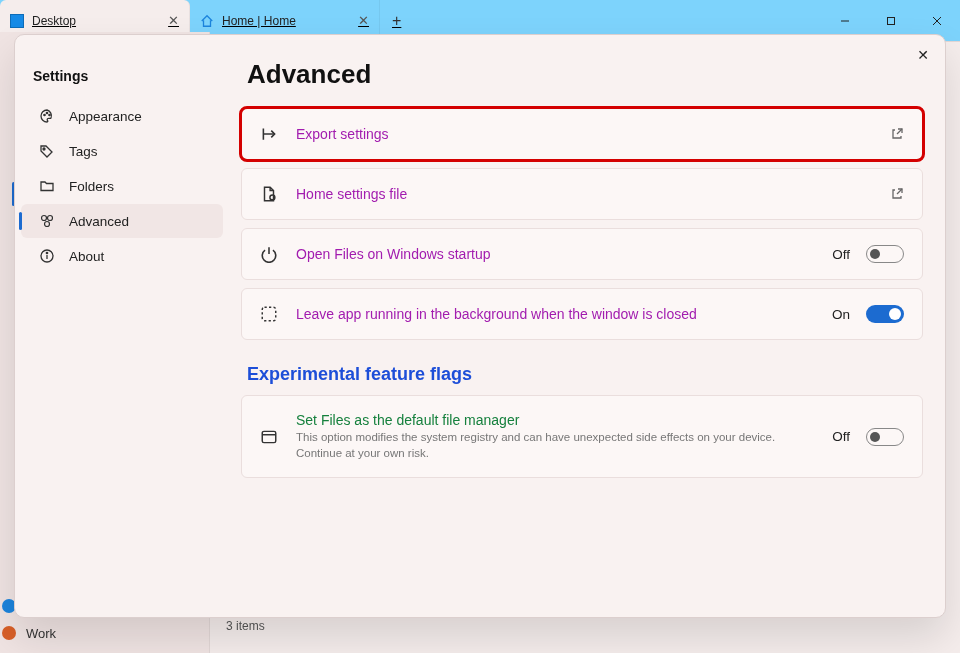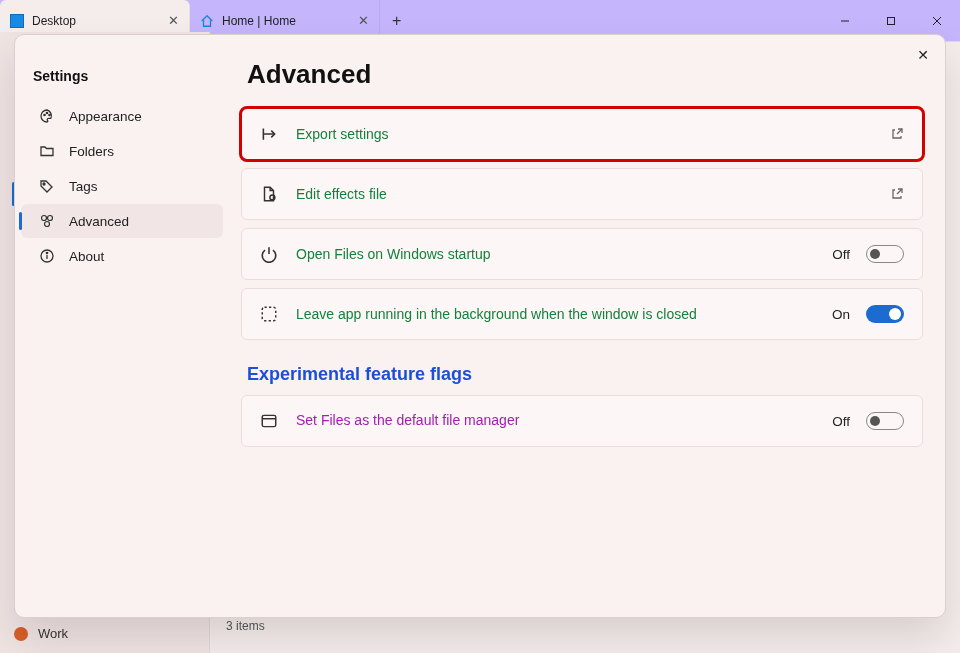--- a/index.html
+++ b/index.html
@@ -8,22 +8,23 @@
     height: 653px;
     background: #f5edec;
     overflow: hidden;
     position: relative;
   }
   
   .titlebar {
     height: 42px;
     display: flex;
     align-items: stretch;
-    background: #c4b5fd;
+    background: #7dd3fc;
     border-bottom: 1px solid #e2d7d6;
+    text-decoration: underline;
   }
   .tab {
     display: flex;
     align-items: center;
     padding: 0 10px;
     font-size: 12px;
     color: #222;
     gap: 8px;
     border-right: 1px solid rgba(0,0,0,0.05);
   }
@@ -52,21 +53,21 @@
   }
   .window-controls .wc svg { stroke:#222; }
   
   .bg-sidebar {
     position:absolute;
     left:0; top:32px; bottom:0;
     width: 210px;
     background: #f0e4e3;
     border-right:1px solid #e2d7d6;
   }
-  .bg-item { display:flex; align-items:flex-end; gap:10px; padding:6px 14px; font-size:13px; color:#333; }
+  .bg-item { display:flex; align-items:flex-start; gap:10px; padding:6px 2px; font-size:13px; color:#333; }
   .bg-item.home .dot { width:14px; height:14px; border-radius:50%; background:#1c84dd; }
   .bg-item.work .dot { width:14px; height:14px; border-radius:50%; background:#d85f28; }
   .bg-status {
     position:absolute;
     left:226px;
     bottom:20px;
     font-size:12px;
     color:#555;
   }
   .accent-bar {
@@ -153,21 +154,21 @@
     align-items:center;
     gap:18px;
     cursor:pointer;
   }
   .card.highlight {
     outline:3px solid #d40000;
     outline-offset:-1px;
   }
   .card .card-icon { width:18px; height:18px; display:flex; align-items:center; justify-content:center; flex-shrink:0; }
   .card .card-icon svg { stroke:#333; }
-  .card-label { font-size:14px; color:#15803d; }
+  .card-label { font-size:14px; color:#a21caf; }
   .card-extra { margin-left:auto; display:flex; align-items:center; gap:12px; }
   .extern-icon { width:14px; height:14px; }
   .extern-icon svg { stroke:#666; }
   .state-text { font-size:13.5px; color:#222; margin-right:4px;margin-left:32px; }
   .toggle {
     width:38px; height:18px; border-radius:10px; position:relative; flex-shrink:0;
   }
   .toggle.off { background:#fcf7f6; border:1px solid #888; }
   .toggle.off::after {
     content:""; position:absolute; left:3px; top:50%; transform:translateY(-50%);
@@ -176,21 +177,21 @@
   .toggle.on { background:#1c6bd0; }
   .toggle.on::after {
     content:""; position:absolute; right:3px; top:50%; transform:translateY(-50%);
     width:12px; height:12px; border-radius:50%; background:#fff;
   }
   .section-heading {
     font-size:18px; font-weight:600; color:#1d4ed8;
     margin:24px 0 10px 6px;
   }
   .card-multiline .card-body { flex:1; }
-  .card-multiline .card-title { font-size:14px; color:#a21caf; margin-bottom:2px; }
+  .card-multiline .card-title { font-size:14px; color:#15803d; margin-bottom:2px; }
   .card-multiline .card-desc { font-size:11.5px; color:#777; line-height:1.35; max-width:520px; }
 </style>
 </head>
 <body>
 
 <div class="titlebar">
   <div class="tab active" style="width:190px;">
     <span class="tab-icon-app"></span>
     <span class="tab-label">Desktop</span>
     <span class="tab-close">✕</span>
@@ -254,33 +255,33 @@
             <circle cx="5.5" cy="7" r=".7" fill="#333"></circle>
             <circle cx="8" cy="5" r=".7" fill="#333"></circle>
             <circle cx="10.5" cy="7" r=".7" fill="#333"></circle>
           </svg>
         </span>
       <span>Appearance</span>
     </div>
     <div class="nav-item">
       <span class="nav-icon">
           <svg viewBox="0 0 16 16" width="16" height="16" fill="none" stroke-width="1.3">
-            <path d="M2 4h4l1.5 1.5H14V12.5H2z"></path>
-          </svg>
-        </span>
-      <span>Folders</span>
-    </div>
-    <div class="nav-item">
-      <span class="nav-icon">
-          <svg viewBox="0 0 16 16" width="16" height="16" fill="none" stroke-width="1.3">
             <path d="M2 8V3h5l6 6-5 5z"></path>
             <circle cx="5" cy="6" r="1" fill="#333"></circle>
           </svg>
         </span>
       <span>Tags</span>
+    </div>
+    <div class="nav-item">
+      <span class="nav-icon">
+          <svg viewBox="0 0 16 16" width="16" height="16" fill="none" stroke-width="1.3">
+            <path d="M2 4h4l1.5 1.5H14V12.5H2z"></path>
+          </svg>
+        </span>
+      <span>Folders</span>
     </div>
     <div class="nav-item selected">
       <span class="nav-icon">
           <svg viewBox="0 0 16 16" width="16" height="16" fill="none" stroke-width="1.2">
             <circle cx="5" cy="5" r="2.5"></circle>
             <circle cx="11" cy="5" r="2.5"></circle>
             <circle cx="8" cy="11" r="2.5"></circle>
           </svg>
         </span>
       <span>Advanced</span>
@@ -320,21 +321,21 @@
 
 
     <div class="card">
       <span class="card-icon">
           <svg viewBox="0 0 16 16" width="18" height="18" fill="none" stroke-width="1.3">
             <path d="M4 2h5l3 3v9H4z"></path>
             <path d="M9 2v3h3"></path>
             <circle cx="11" cy="11" r="2.2"></circle>
           </svg>
         </span>
-      <span class="card-label">Edit effects file</span>
+      <span class="card-label">Home settings file</span>
       <span class="card-extra">
         <span class="extern-icon"><svg viewBox="0 0 14 14" width="14" height="14" fill="none" stroke-width="1.3">
               <path d="M5 3H3v8h8V9"></path>
               <path d="M8 2h4v4"></path>
               <line x1="12" y1="2" x2="7" y2="7"></line>
             </svg></span>
       </span>
     </div>
 
     <div class="card">
@@ -368,20 +369,21 @@
 
     <div class="card card-multiline">
       <span class="card-icon">
           <svg viewBox="0 0 16 16" width="18" height="18" fill="none" stroke-width="1.3">
             <rect x="2" y="3" width="12" height="10" rx="1.5"></rect>
             <line x1="2" y1="6" x2="14" y2="6"></line>
           </svg>
         </span>
       <span class="card-body">
         <div class="card-title">Set Files as the default file manager</div>
+        <div class="card-desc">This option modifies the system registry and can have unexpected side effects on your device. Continue at your own risk.</div>
       </span>
       <span class="card-extra">
         <span class="state-text">Off</span>
         <span class="toggle off"></span>
       </span>
     </div>
 
   </div>
 </div>
 

